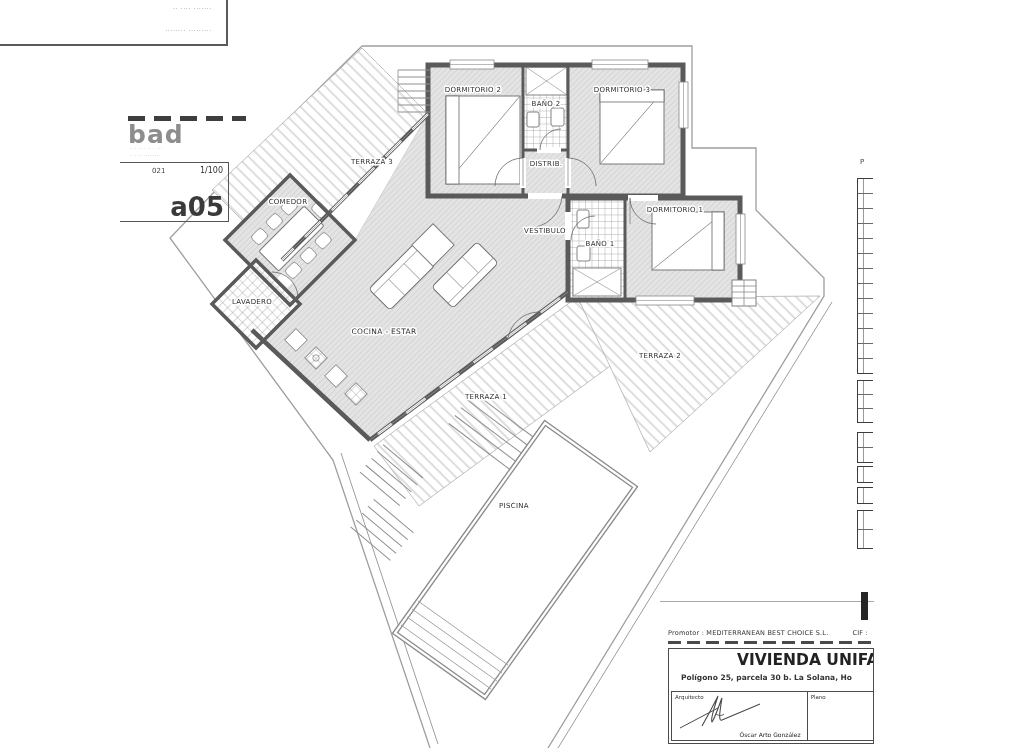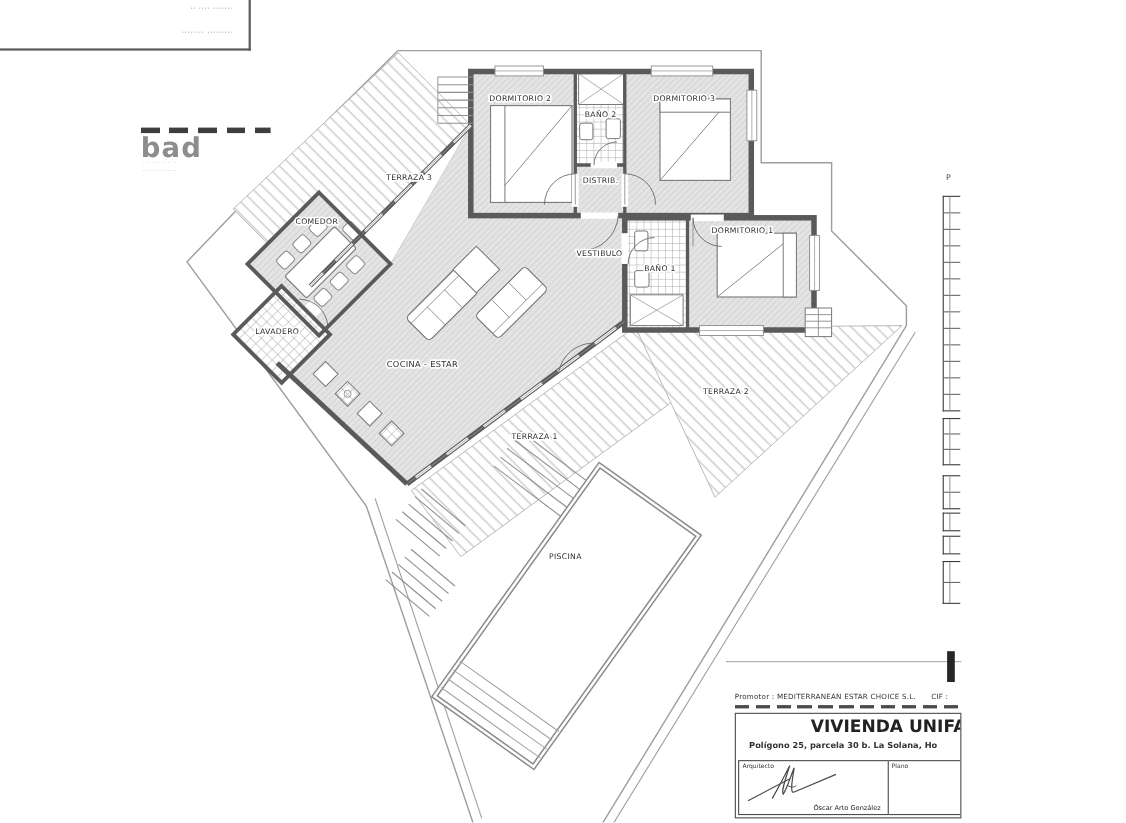--- a/index.html
+++ b/index.html
@@ -30,21 +30,21 @@
   .side-box{border:1.5px solid #3c3c3c;border-right:none;width:16px;box-sizing:border-box;background:#fff;}
   .side-row{border-bottom:1px solid #6a6a6a;position:relative;}
   .side-row:last-child{border-bottom:none;}
   .side-row::after{content:"";position:absolute;left:5px;top:0;bottom:0;border-left:.8px solid #9a9a9a;}
   .side-p{position:absolute;left:860px;top:158px;font-size:7px;color:#444;}
   
   .sheet-topline{position:absolute;left:660px;top:601px;width:214px;border-top:1px solid #a8a8a8;}
   .black-mark{position:absolute;left:861px;top:592px;width:7px;height:28px;background:#262626;}
   .promo{position:absolute;left:668px;top:629px;width:206px;font-size:6.5px;color:#333;
          white-space:nowrap;overflow:hidden;letter-spacing:.2px;}
-  .promo .cif{margin-left:14px;}
+  .promo .cif{margin-left:24px;}
   .promo-dashes{position:absolute;left:668px;top:641px;width:206px;height:3px;
                 background:repeating-linear-gradient(90deg,#4a4a4a 0 13px,transparent 13px 19px);}
   .tblock{position:absolute;left:668px;top:648px;width:206px;height:96px;
           border:1px solid #4c4c4c;box-sizing:border-box;overflow:hidden;}
   .tblock .title{position:absolute;left:68px;top:2px;font-size:15.5px;font-weight:bold;color:#222;white-space:nowrap;}
   .tblock .addr{position:absolute;left:12px;top:24px;font-size:7.5px;font-weight:bold;color:#333;white-space:nowrap;}
   .tb-row{position:absolute;left:2px;right:-2px;bottom:2px;height:50px;display:flex;}
   .tb-cell{border:1px solid #4c4c4c;box-sizing:border-box;position:relative;}
   .tb-cell.arch{width:142px;}
   .tb-cell.plano{width:70px;border-left:none;}
@@ -309,20 +309,25 @@
 
   <div class="note-box">
     <div class="note-line" style="top:5px">·· ···· ·······</div>
     <div class="note-line" style="top:27px">········ ·········</div>
   </div>
 
   <div class="logo-dashes"></div>
   <div class="logo-text">bad</div>
   <div class="contact1">··· ··· ··· ···</div>
   <div class="contact2">··············</div>
+  <div class="stamp-box">
+    <div class="stamp-code">021</div>
+    <div class="stamp-scale">1/100</div>
+    <div class="stamp-sheet">a05</div>
+  </div>
 
   <div class="side-p">P</div>
   <div class="side" style="top:178px">
     <div class="side-box">
       <div class="side-row" style="height:14px"></div>
         <div class="side-row" style="height:14px"></div>
       <div class="side-row" style="height:14px"></div>
         <div class="side-row" style="height:14px"></div>
       <div class="side-row" style="height:14px"></div>
         <div class="side-row" style="height:14px"></div>
@@ -362,21 +367,21 @@
     <div class="side-box">
         <div class="side-row" style="height:18px"></div>
         <div class="side-row" style="height:18px"></div>
       </div>
   </div>
 
   <div class="sheet-topline"></div>
   <div class="black-mark"></div>
 
   <div class="promo">
-    <span>Promotor : MEDITERRANEAN ESTAR CHOICE S.L.</span><span class="cif">CIF :</span>
+    <span>Promotor : MEDITERRANEAN BEST CHOICE S.L.</span><span class="cif">CIF :</span>
   </div>
   <div class="promo-dashes"></div>
 
   <div class="tblock">
     <div class="title">VIVIENDA UNIFAMI</div>
     <div class="addr">Polígono 25, parcela 30 b. La Solana, Ho</div>
     <div class="tb-row">
       <div class="tb-cell arch">
         <div class="tb-label">Arquitecto</div>
         <svg class="sig" width="100" height="38" viewBox="0 0 100 38">

